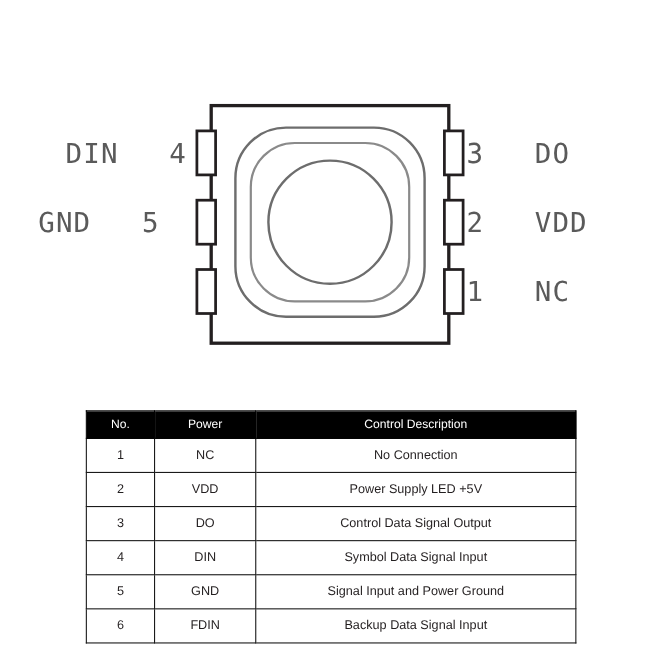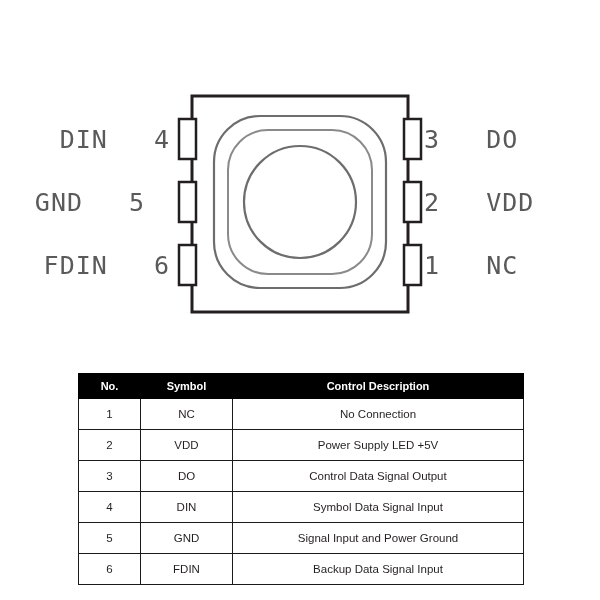--- a/index.html
+++ b/index.html
@@ -64,21 +64,21 @@
   }
   table.pintable {
     border-collapse: collapse;
     width: 100%;
     table-layout: fixed;
   }
   table.pintable th {
     background: #000000;
     color: #ffffff;
     font-size: 11px;
-    font-weight: bold;
+    font-weight: normal;
     padding: 6px 4px;
     border: 1px solid #000000;
     text-align: center;
   }
   table.pintable td {
     border: 1px solid #1a1a1a;
     font-size: 11.5px;
     color: #231f20;
     padding: 7px 6px;
     height: 16px;
@@ -124,27 +124,20 @@
         <span>DIN</span>
         <span style="display:inline-block;width:14px;"></span>
         <span>4</span>
       </span>
     </div>
     <div class="lbl-wrap-left" style="top:188px;">
       <span class="pin-label left" style="position:relative;right:auto;display:block;text-align:center;">
         <span>GND</span>
         <span style="display:inline-block;width:14px;"></span>
         <span>5</span>
-      </span>
-    </div>
-    <div class="lbl-wrap-left" style="top:251px;">
-      <span class="pin-label left" style="position:relative;right:auto;display:block;text-align:right;">
-        <span>FDIN</span>
-        <span style="display:inline-block;width:14px;"></span>
-        <span>6</span>
       </span>
     </div>
 
     
     <div class="lbl-wrap-right" style="top:125px;">
       <span class="pin-label right" style="position:relative;left:auto;display:block;text-align:left;">
         <span>3</span>
         <span style="display:inline-block;width:14px;"></span>
         <span>DO</span>
       </span>
@@ -168,21 +161,21 @@
   <div id="table-wrap">
     <table class="pintable">
       <colgroup>
         <col class="w-no">
         <col class="w-sym">
         <col>
       </colgroup>
       <thead>
         <tr>
           <th>No.</th>
-          <th>Symbol</th>
+          <th>Power</th>
           <th>Control Description</th>
         </tr>
       </thead>
       <tbody>
         <tr>
           <td class="c-no">1</td>
           <td class="c-sym">NC</td>
           <td class="c-desc">No Connection</td>
         </tr>
         <tr>

